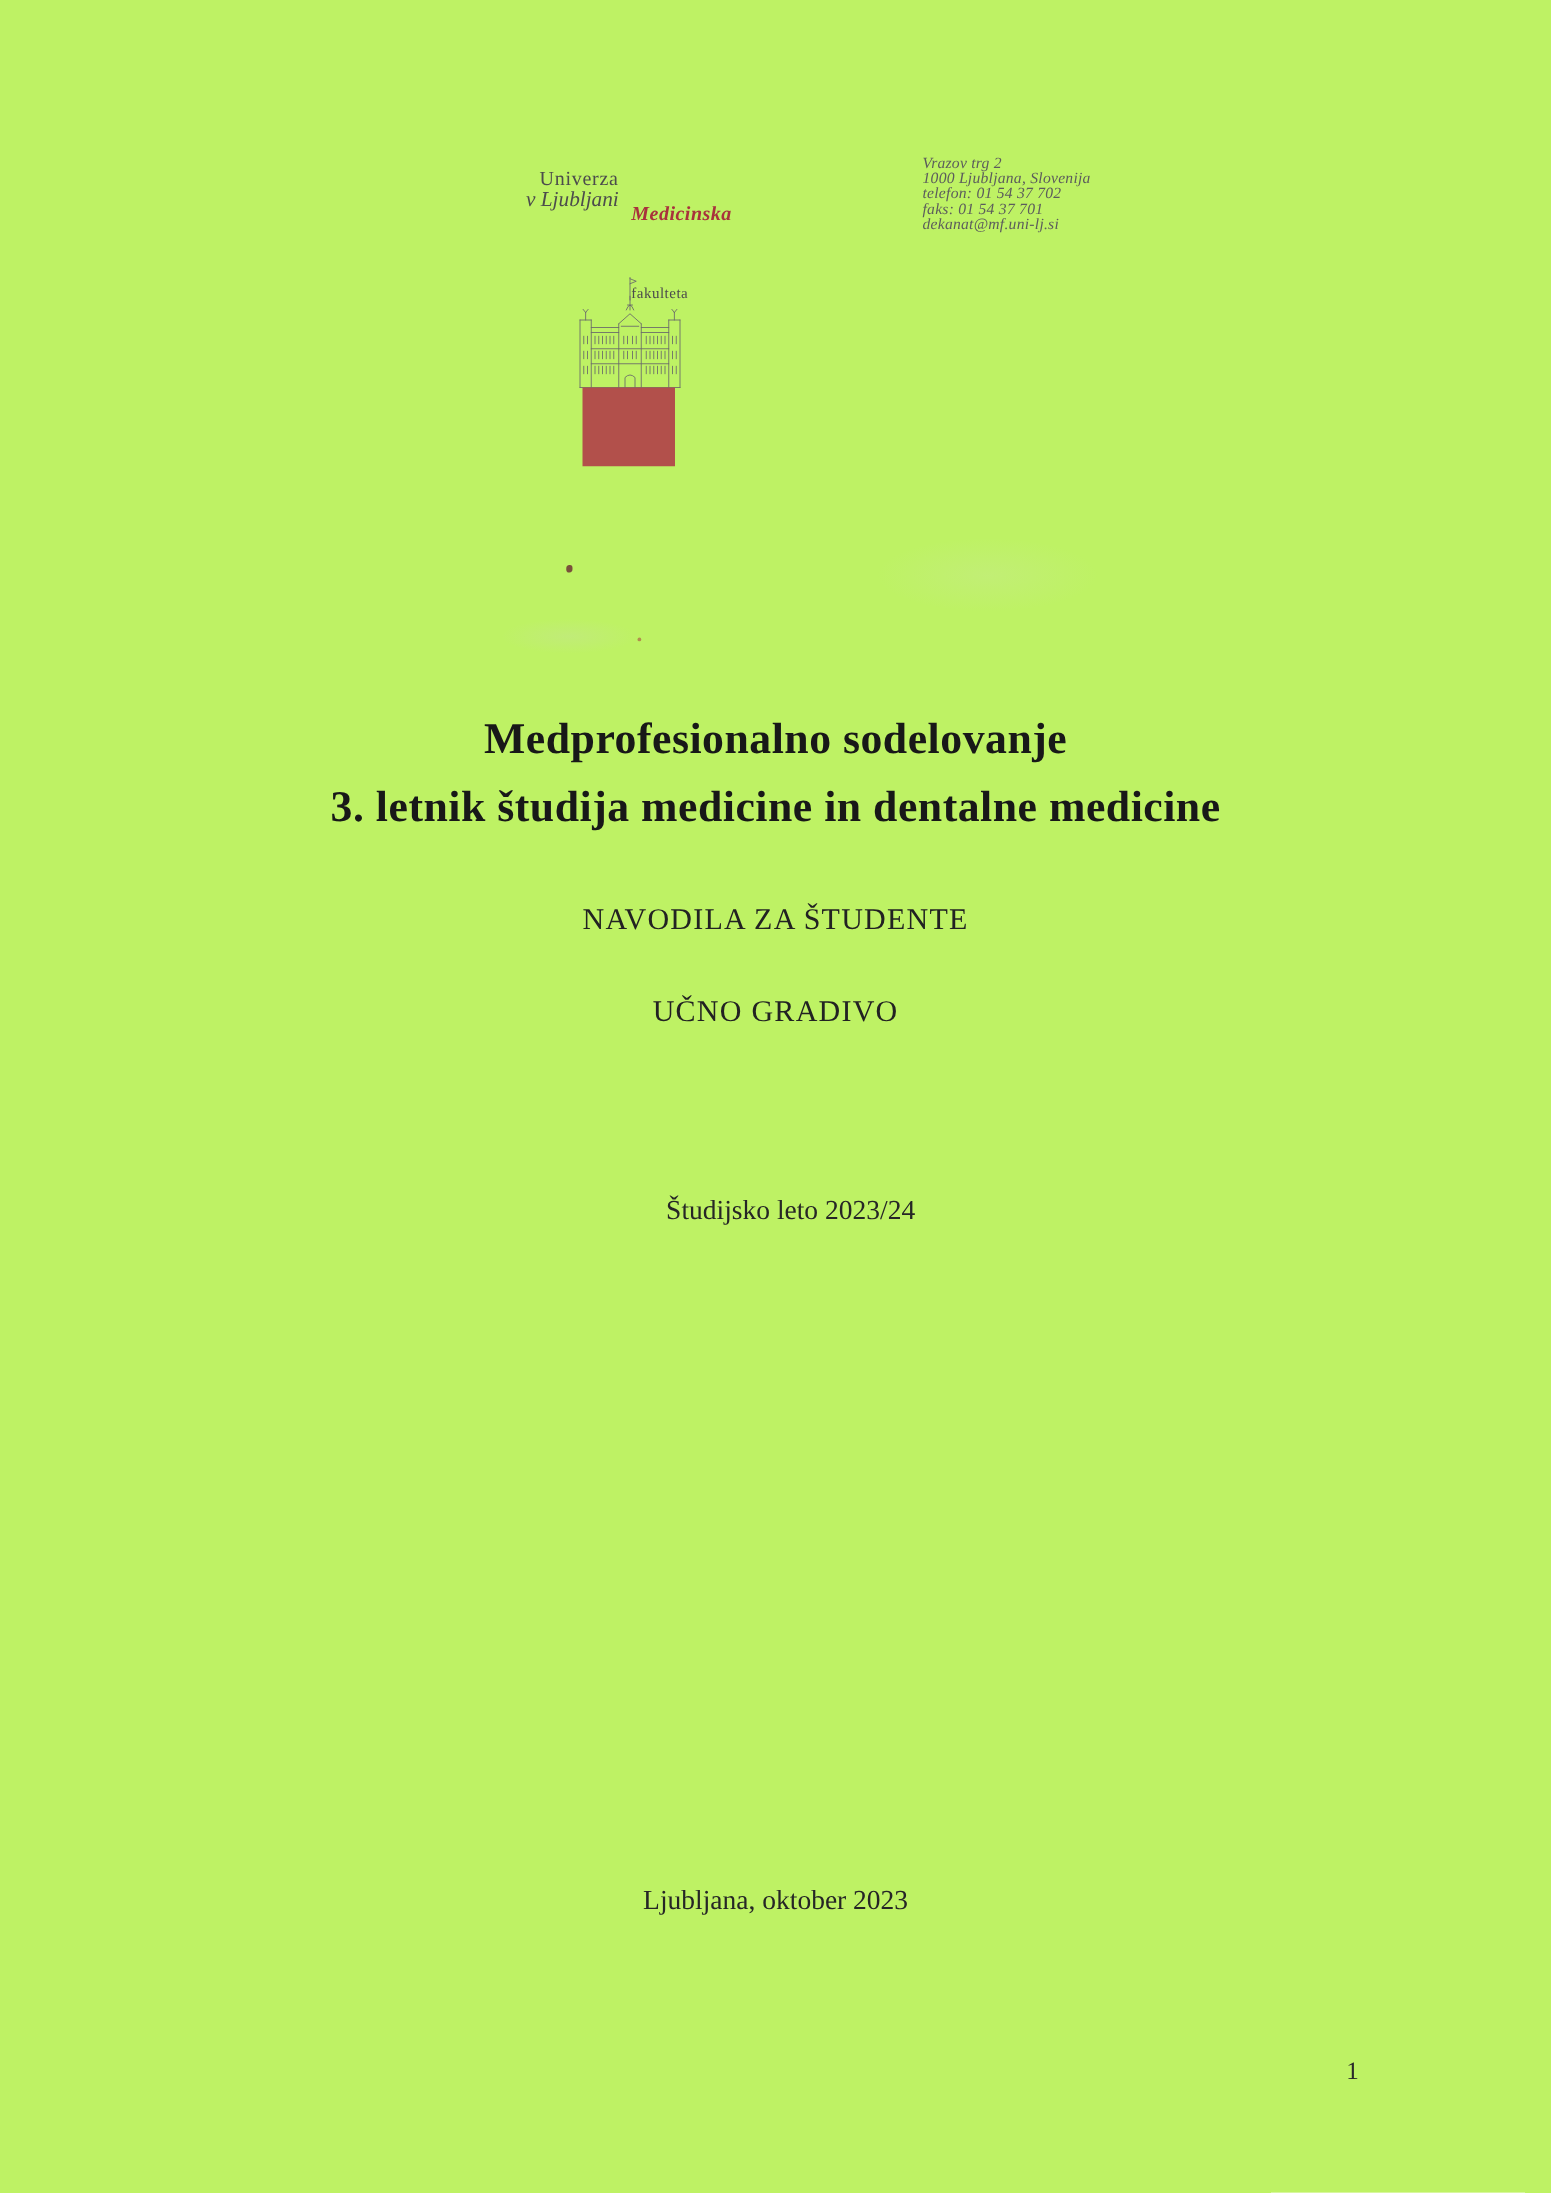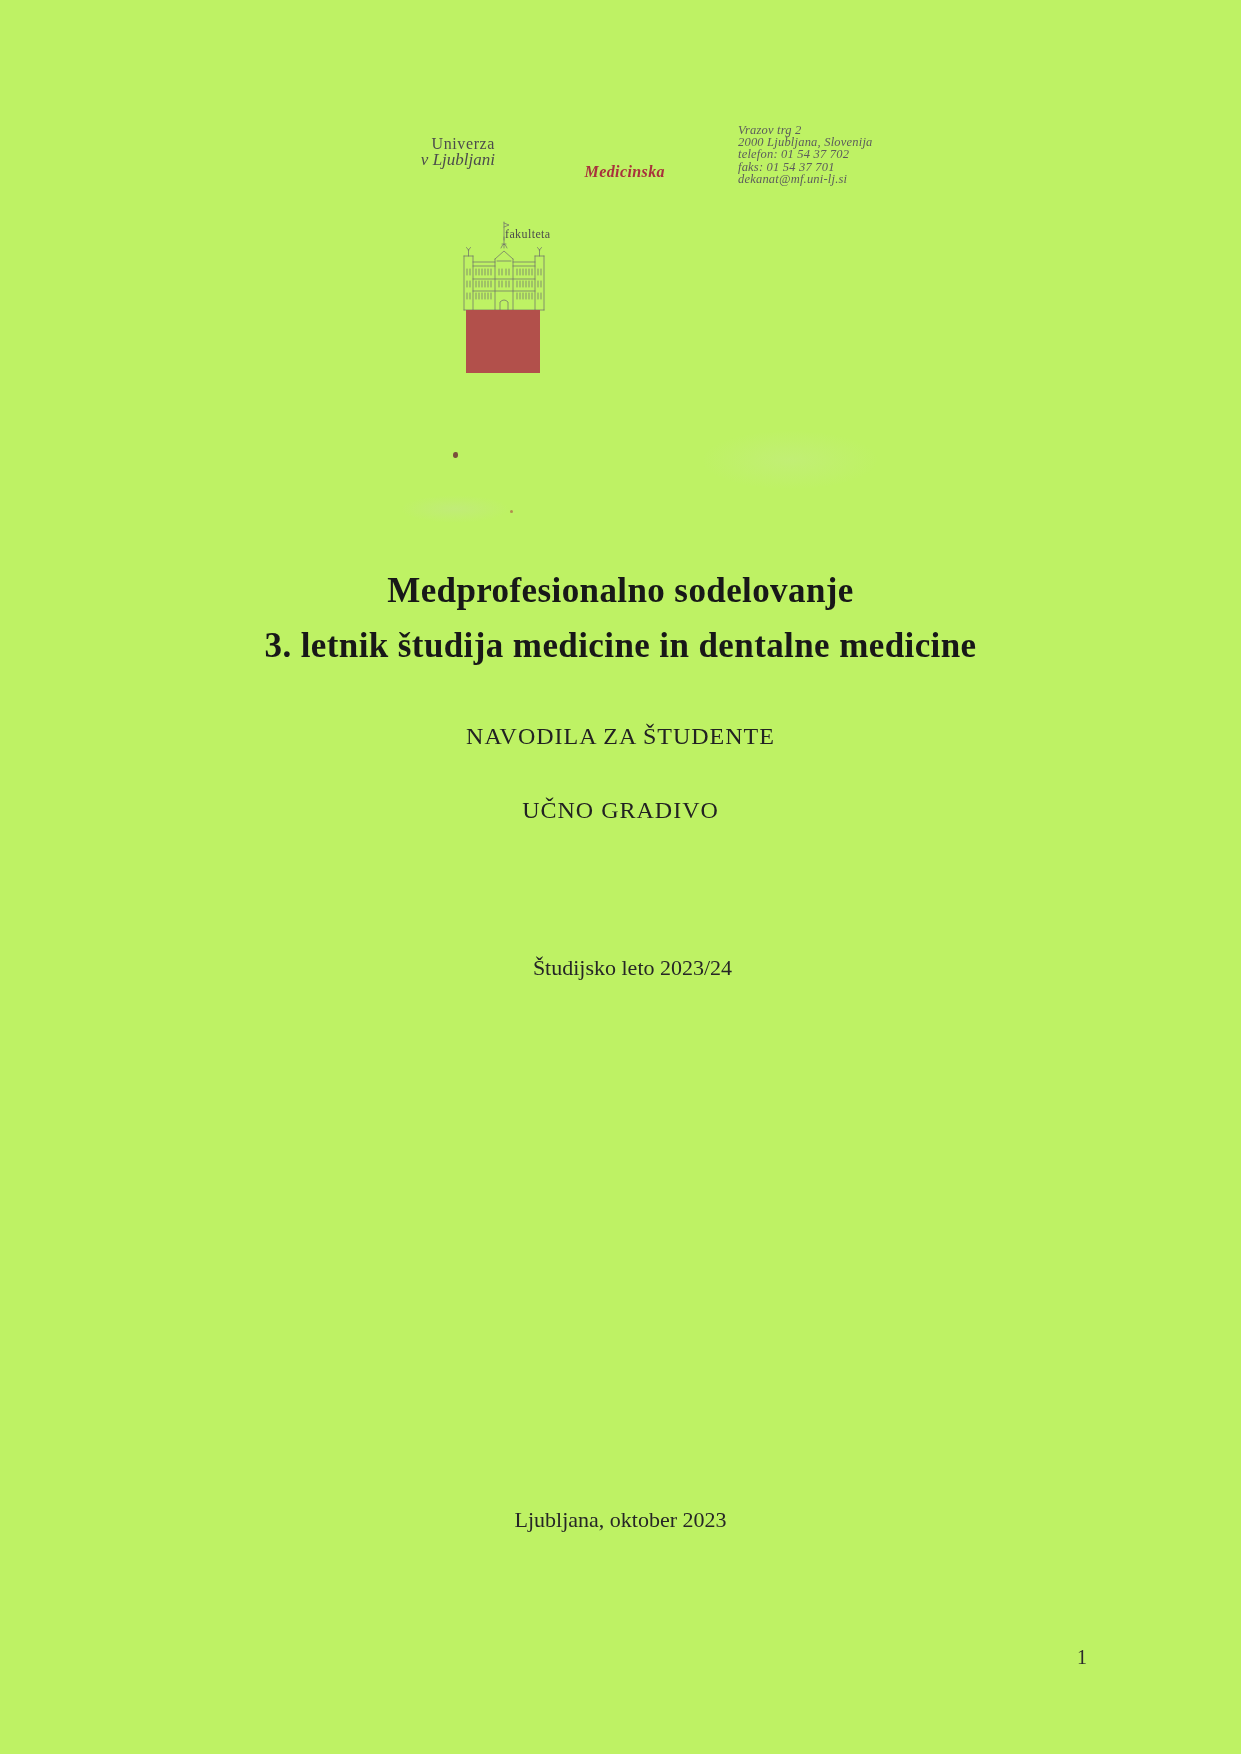--- a/index.html
+++ b/index.html
@@ -18,21 +18,21 @@
   .uni-block{
     position:absolute;left:360px;top:136px;width:135px;
     text-align:right;color:#4c4c4c;line-height:16px;
   }
   .uni-line1{font-size:16px;letter-spacing:0.6px;}
   .uni-line2{font-size:17px;font-style:italic;}
   .fac-block{
     position:absolute;left:505px;top:165px;width:160px;
     text-align:left;line-height:14px;
   }
-  .fac-line1{font-size:16px;font-style:italic;font-weight:bold;color:#a8323c;letter-spacing:0.4px;text-align:right;}
+  .fac-line1{font-size:16px;font-style:italic;font-weight:bold;color:#a8323c;letter-spacing:0.4px;}
   .fac-line2{font-size:12px;color:#4c4c4c;letter-spacing:0.4px;margin-top:48px;}
   .addr-block{
     position:absolute;left:738px;top:124px;width:220px;
     font-style:italic;font-size:12.5px;color:#5c5c5c;line-height:12.2px;
     letter-spacing:0.2px;
   }
   
   .logo{
     position:absolute;left:462px;top:220px;width:84px;height:158px;
   }
@@ -87,21 +87,21 @@
     <div class="uni-line2">v Ljubljani</div>
   </div>
 
   <div class="fac-block">
     <div class="fac-line1">Medicinska</div>
     <div class="fac-line2">fakulteta</div>
   </div>
 
   <div class="addr-block">
     <div>Vrazov trg 2</div>
-    <div>2000 Ljubljana, Slovenija</div>
+    <div>1000 Ljubljana, Slovenija</div>
     <div>telefon: 01 54 37 702</div>
     <div>faks: 01 54 37 701</div>
     <div>dekanat@mf.uni-lj.si</div>
   </div>
 
   <div class="logo">
     <svg width="84" height="92" viewBox="0 0 84 92" fill="none" stroke="#6a6a6a" stroke-width="0.7" stroke-linecap="round">
 
       <path d="M42 2 V28 M42 3 L47 5 L42 7"></path>
 

